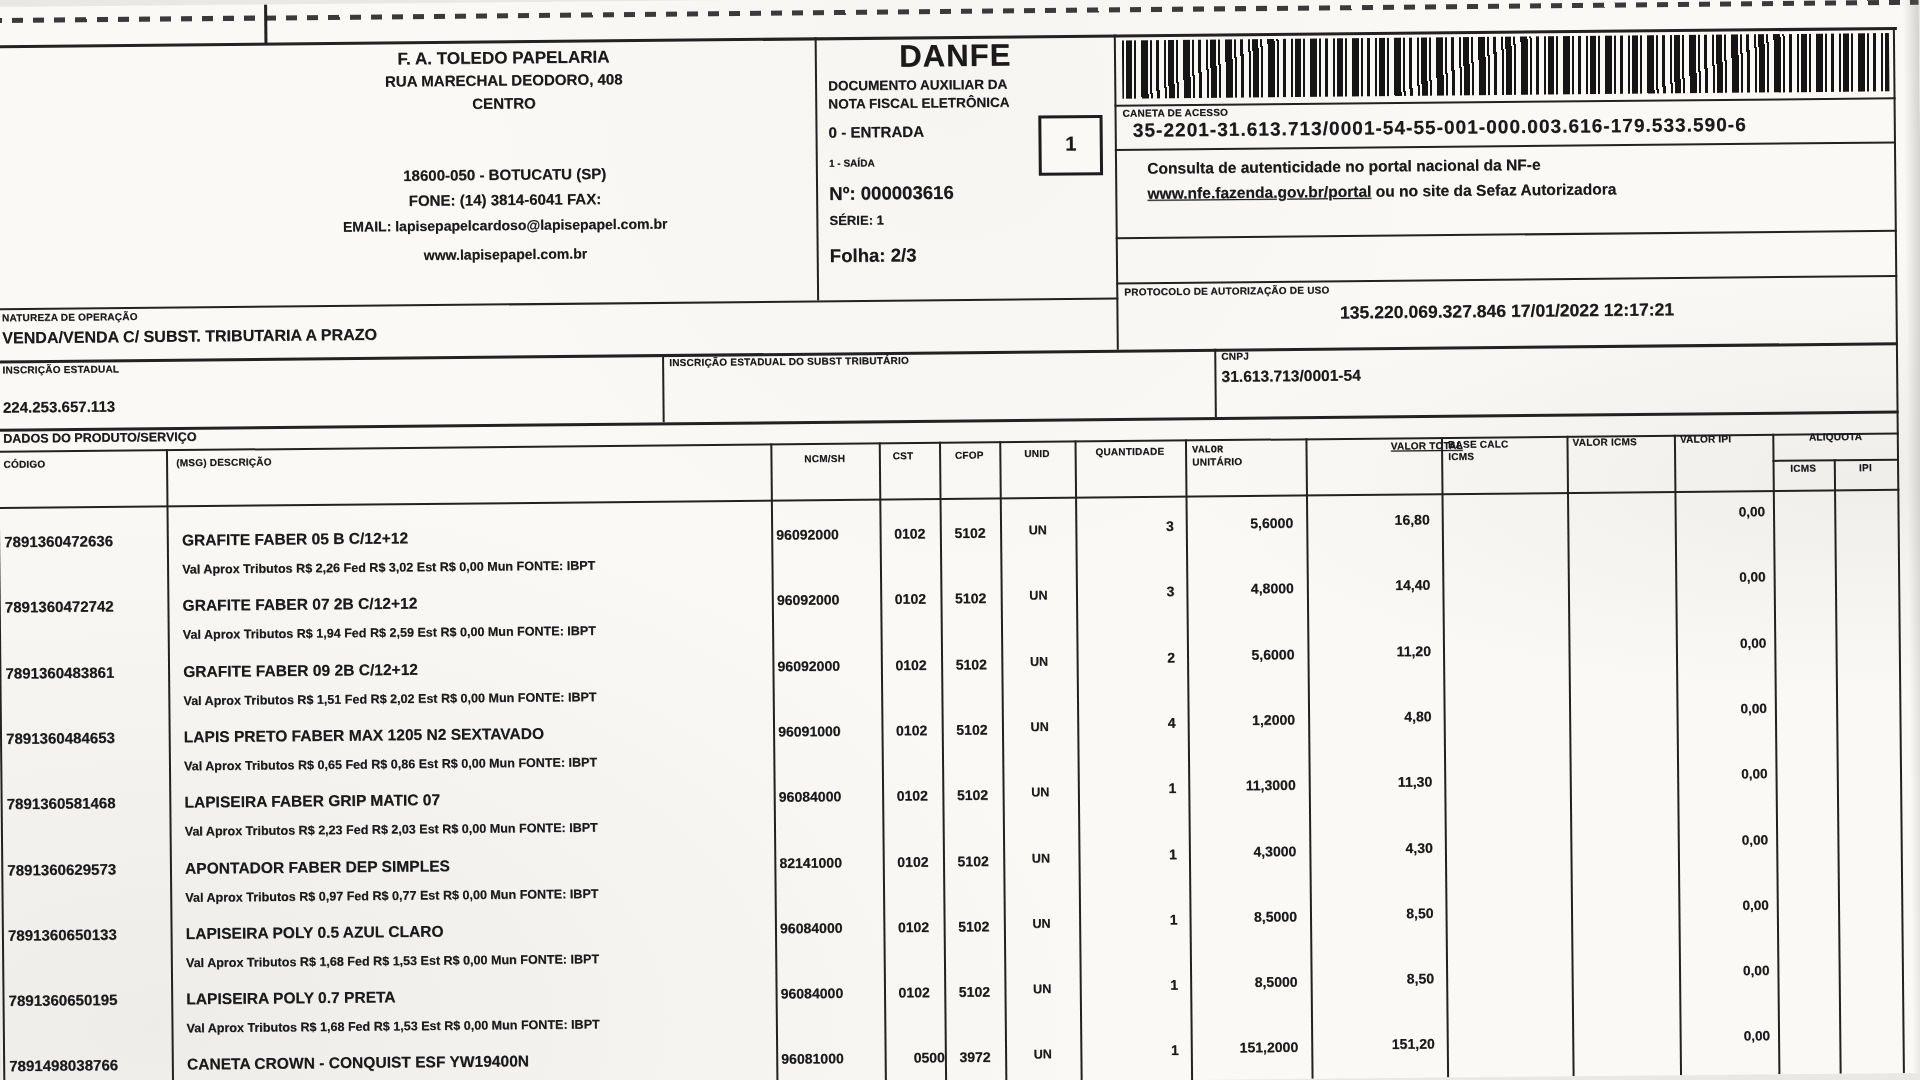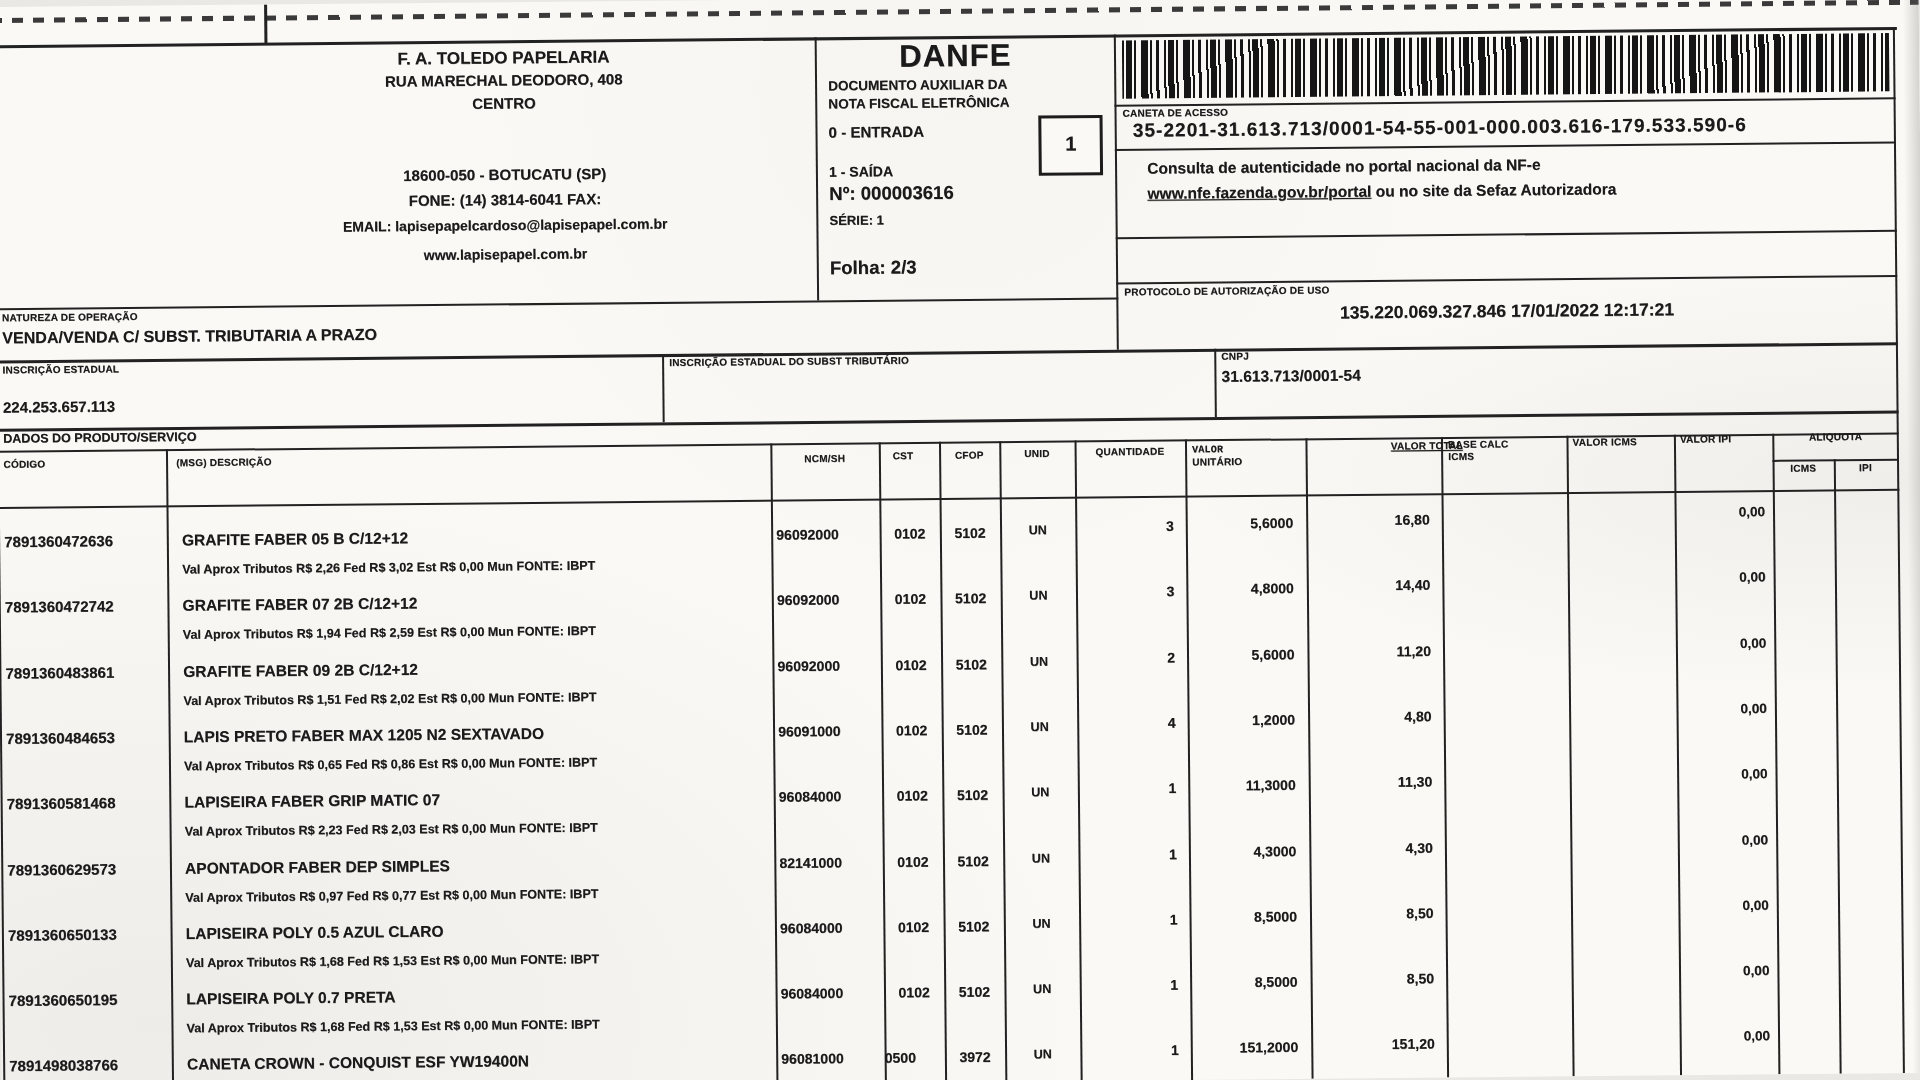--- a/index.html
+++ b/index.html
@@ -78,27 +78,27 @@
   <div class="t" style="left:230px;top:92px;width:560px;text-align:center;font-size:15px;">CENTRO</div>
   <div class="t" style="left:230px;top:163px;width:560px;text-align:center;font-size:15px;">18600-050 - BOTUCATU (SP)</div>
   <div class="t" style="left:230px;top:188px;width:560px;text-align:center;font-size:15px;">FONE: (14) 3814-6041 FAX:</div>
   <div class="t" style="left:230px;top:214px;width:560px;text-align:center;font-size:14px;">EMAIL: lapisepapelcardoso@lapisepapel.com.br</div>
   <div class="t" style="left:230px;top:243px;width:560px;text-align:center;font-size:14px;">www.lapisepapel.com.br</div>
 
   <div class="t" style="left:822px;top:40px;width:276px;text-align:center;font-size:31px;letter-spacing:1px;">DANFE</div>
   <div class="t" style="left:833px;top:79px;font-size:13.5px;">DOCUMENTO AUXILIAR DA</div>
   <div class="t" style="left:833px;top:97px;font-size:13.5px;">NOTA FISCAL ELETRÔNICA</div>
   <div class="t" style="left:833px;top:124px;font-size:15px;">0 - ENTRADA</div>
-  <div class="t" style="left:833px;top:164px;font-size:14px;">1 - SAÍDA</div>
+  <div class="t" style="left:833px;top:158px;font-size:10px;">1 - SAÍDA</div>
   <div class="typebox" style="left:1042px;top:118px;width:58px;height:54px;">
     <div class="t" style="left:0;top:14px;width:58px;text-align:center;font-size:20px;">1</div>
   </div>
   <div class="t" style="left:833px;top:183px;font-size:18.5px;">Nº: 000003616</div>
   <div class="t" style="left:833px;top:213px;font-size:13px;">SÉRIE: 1</div>
-  <div class="t" style="left:833px;top:245px;font-size:18.5px;margin-top:12px;">Folha: 2/3</div>
+  <div class="t" style="left:833px;top:245px;font-size:18.5px;">Folha: 2/3</div>
 
   <div class="barcode" style="left:1126px;top:44px;width:764px;height:58px;"></div>
   <div class="t small" style="left:1126px;top:111px;">CANETA DE ACESSO</div>
   <div class="t" style="left:1136px;top:123px;font-size:19px;letter-spacing:1px;">35-2201-31.613.713/0001-54-55-001-000.003.616-179.533.590-6</div>
 
   <div class="t" style="left:1150px;top:163px;font-size:15.5px;">Consulta de autenticidade no portal nacional da NF-e</div>
   <div class="t" style="left:1150px;top:188px;font-size:15.5px;"><span class="url">www.nfe.fazenda.gov.br/portal</span><span> ou no site da Sefaz Autorizadora</span></div>
 
   <div class="t small" style="left:1126px;top:289px;">PROTOCOLO DE AUTORIZAÇÃO DE USO</div>
   <div class="t" style="left:1118px;top:307px;width:778px;text-align:center;font-size:17.5px;">135.220.069.327.846 17/01/2022 12:17:21</div>
@@ -236,21 +236,21 @@
     <span style="left:1075px;top:-4px;width:98px;text-align:right;font-size:14px;">1</span>
     <span style="left:1185px;top:-6px;width:107px;text-align:right;font-size:14px;">8,5000</span>
     <span style="left:1305px;top:-8px;width:123px;text-align:right;font-size:14px;">8,50</span>
     <span style="left:1672px;top:-12px;width:90px;text-align:right;font-size:13.5px;">0,00</span>
   </div>
       <div class="prow" style="top: 1046.4px;">
     <span style="left:8px;top:0;font-size:15px;">7891498038766</span>
     <span style="left:185px;top:0;font-size:15.5px;">CANETA CROWN - CONQUIST ESF YW19400N</span>
 
     <span style="left:777px;top:1px;font-size:14px;">96081000</span>
-    <span style="left:880px;top:1px;width:60px;text-align:left;font-size:14px;">0500</span>
+    <span style="left:880px;top:1px;width:60px;text-align:right;font-size:14px;">0500</span>
     <span style="left:940px;top:1px;width:60px;text-align:center;font-size:14px;">3972</span>
     <span style="left:1000px;top:0;width:75px;text-align:center;font-size:12.5px;">UN</span>
     <span style="left:1075px;top:-4px;width:98px;text-align:right;font-size:14px;">1</span>
     <span style="left:1185px;top:-6px;width:107px;text-align:right;font-size:14px;">151,2000</span>
     <span style="left:1305px;top:-8px;width:123px;text-align:right;font-size:14px;">151,20</span>
     <span style="left:1672px;top:-12px;width:90px;text-align:right;font-size:13.5px;">0,00</span>
   </div>
     </div>
 
   <div class="edge"></div>

